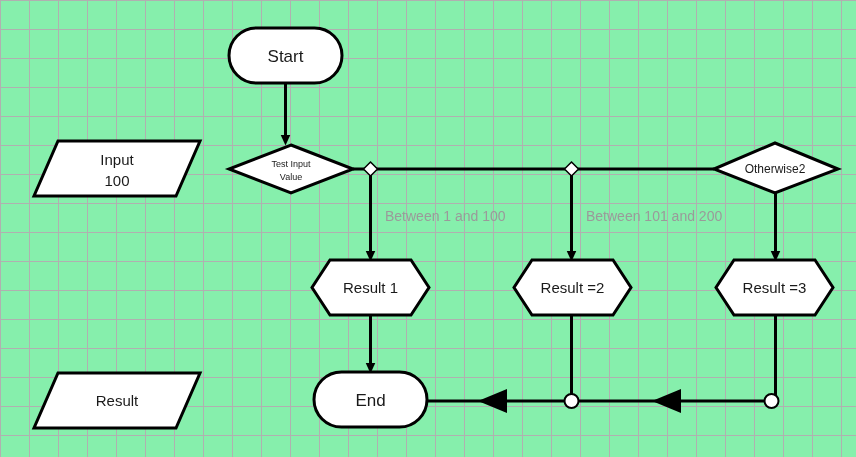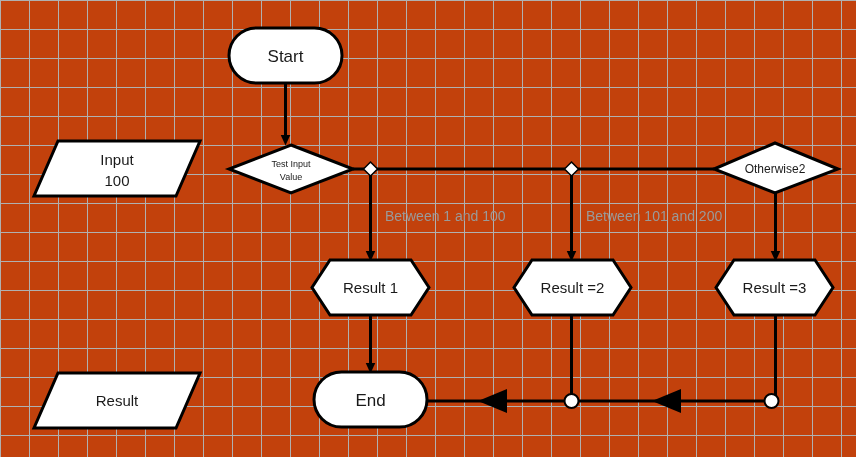--- a/index.html
+++ b/index.html
@@ -4,21 +4,21 @@
 <style>
   html, body {
     margin: 0;
     padding: 0;
     background: #ffffff;
   }
   #canvas {
     position: relative;
     width: 856px;
     height: 457px;
-    background: #c2410c;
+    background: #86efac;
     overflow: hidden;
     font-family: "Liberation Sans", sans-serif;
   }
   #grid, #diagram {
     position: absolute;
     top: 0;
     left: 0;
     width: 856px;
     height: 457px;
   }

